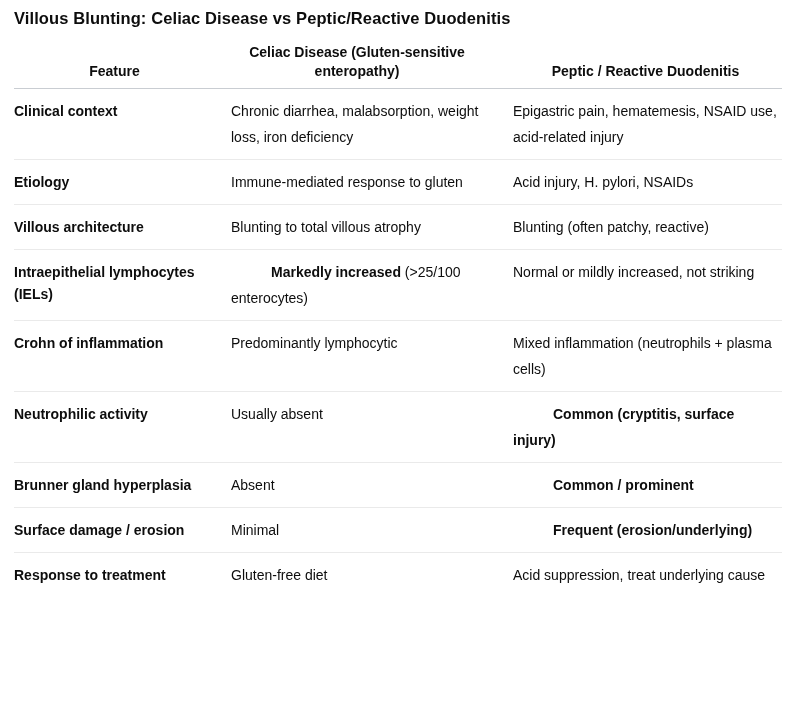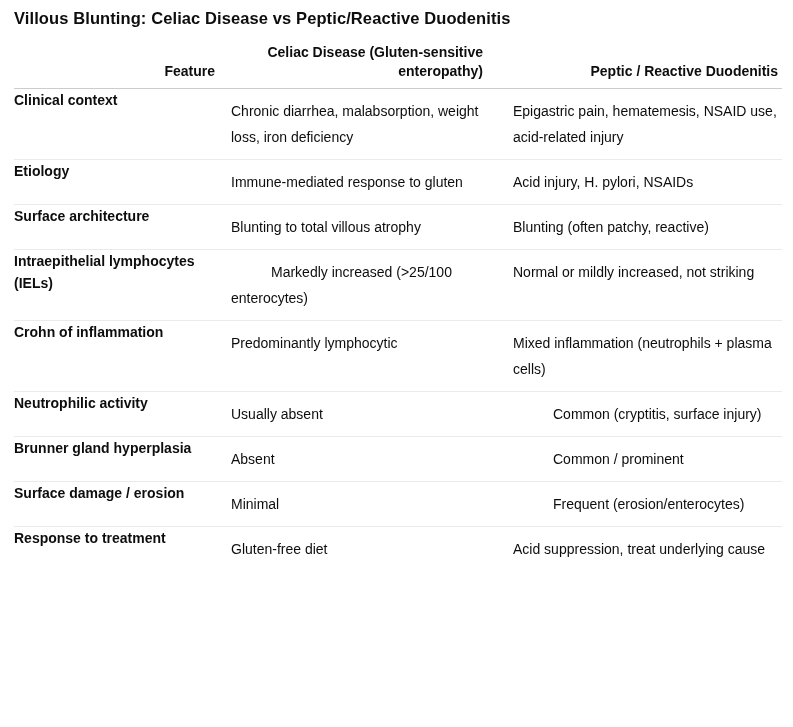--- a/index.html
+++ b/index.html
@@ -33,21 +33,21 @@
   table.compare {
     border-collapse: collapse;
     table-layout: fixed;
     width: 768px;
   }
   col.c-feature { width: 217px; }
   col.c-celiac  { width: 282px; }
   col.c-peptic  { width: 269px; }
 
   thead th {
-    text-align: right;
+    text-align: center;
     vertical-align: bottom;
     font-size: 14px;
     font-weight: 700;
     line-height: 19px;
     padding: 0 16px 7px 0;
     border-bottom: 1px solid var(--header-border);
   }
   thead th.h-celiac { padding-right: 30px; }
   thead th.h-peptic { padding-right: 4px; }
 
@@ -56,30 +56,30 @@
     vertical-align: top;
     font-size: 14px;
     border-bottom: 1px solid var(--row-border);
   }
   tbody tr:last-child th,
   tbody tr:last-child td { border-bottom: none; }
 
   tbody th.cell-feature {
     font-weight: 700;
     line-height: 22px;
-    padding: 0 16px 9px 0;
+    padding: 11px 16px 9px 0;
   }
   tbody td {
     font-weight: 400;
     line-height: 26px;
     padding: 9px 4px 9px 0;
     margin-left: 43px;
   }
   tbody td.cell-celiac { padding-right: 30px; }
-  tbody td .seg-bold { font-weight: 400; padding-left: 40px; }
+  tbody td .seg-bold { font-weight: 700; padding-left: 40px; }
 </style>
 </head>
 <body>
 
 <div class="page">
   <h1 class="title">Villous Blunting: Celiac Disease vs Peptic/Reactive Duodenitis</h1>
 
   <table class="compare">
     <colgroup>
       <col class="c-feature">
@@ -100,21 +100,21 @@
     <td class="cell-peptic"><span class="seg">Epigastric pain, hematemesis, NSAID use, acid-related injury</span></td>
   </tr>
 
   <tr>
     <th scope="row" class="cell-feature">Etiology</th>
     <td class="cell-celiac"><span class="seg">Immune-mediated response to gluten</span></td>
     <td class="cell-peptic"><span class="seg">Acid injury, H. pylori, NSAIDs</span></td>
   </tr>
 
   <tr>
-    <th scope="row" class="cell-feature">Surface architecture</th>
+    <th scope="row" class="cell-feature">Villous architecture</th>
     <td class="cell-celiac"><span class="seg">Blunting to total villous atrophy</span></td>
     <td class="cell-peptic"><span class="seg">Blunting (often patchy, reactive)</span></td>
   </tr>
 
   <tr>
     <th scope="row" class="cell-feature">Intraepithelial lymphocytes (IELs)</th>
     <td class="cell-celiac"><span class="seg-bold">Markedly increased</span><span class="seg"> (&gt;25/100 enterocytes)</span></td>
     <td class="cell-peptic"><span class="seg">Normal or mildly increased, not striking</span></td>
   </tr>
 
@@ -133,21 +133,21 @@
   <tr>
     <th scope="row" class="cell-feature">Brunner gland hyperplasia</th>
     <td class="cell-celiac"><span class="seg">Absent</span></td>
     <td class="cell-peptic"><span class="seg-bold">Common / prominent</span></td>
   </tr>
 
 
   <tr>
     <th scope="row" class="cell-feature">Surface damage / erosion</th>
     <td class="cell-celiac"><span class="seg">Minimal</span></td>
-    <td class="cell-peptic"><span class="seg-bold">Frequent (erosion/enterocytes)</span></td>
+    <td class="cell-peptic"><span class="seg-bold">Frequent (erosion/underlying)</span></td>
   </tr>
 
 
 
   <tr>
     <th scope="row" class="cell-feature">Response to treatment</th>
     <td class="cell-celiac"><span class="seg">Gluten-free diet</span></td>
     <td class="cell-peptic"><span class="seg">Acid suppression, treat underlying cause</span></td>
   </tr>
 </tbody>

